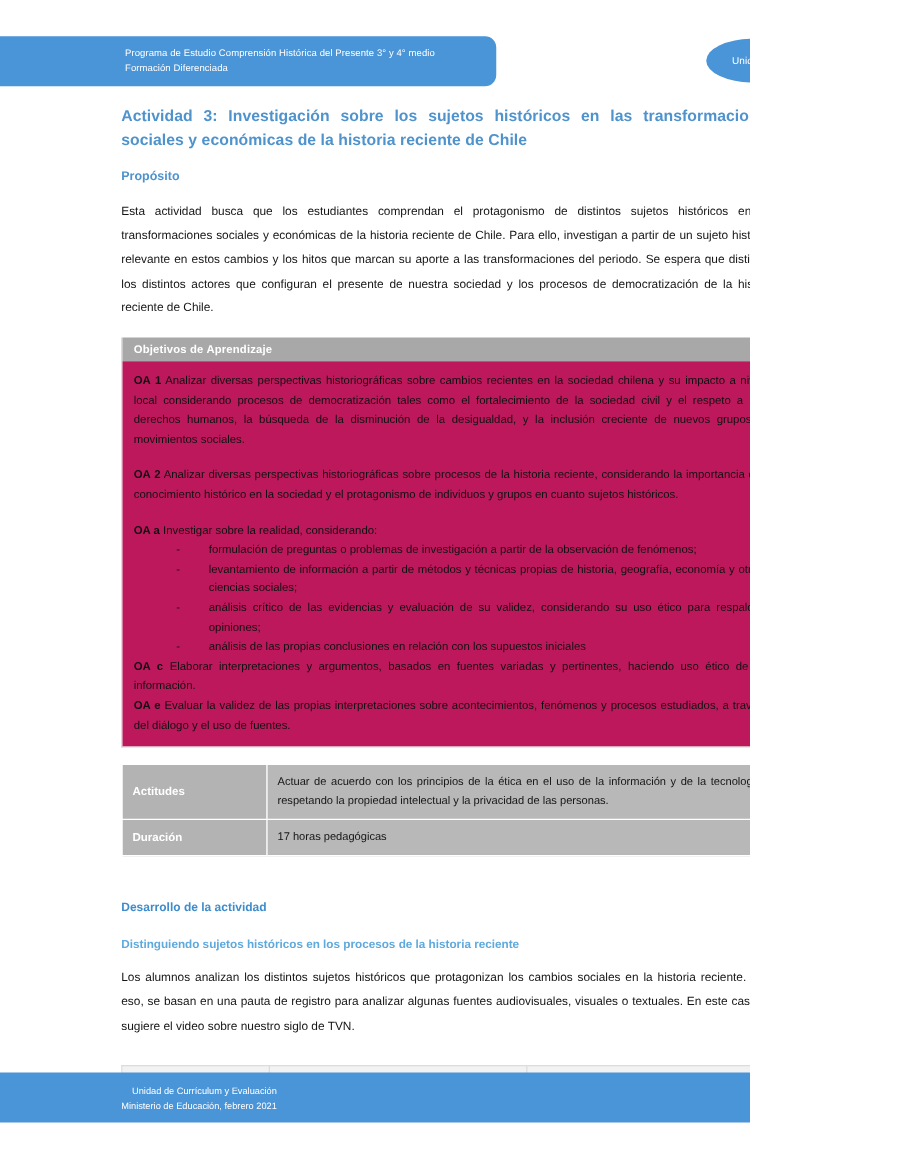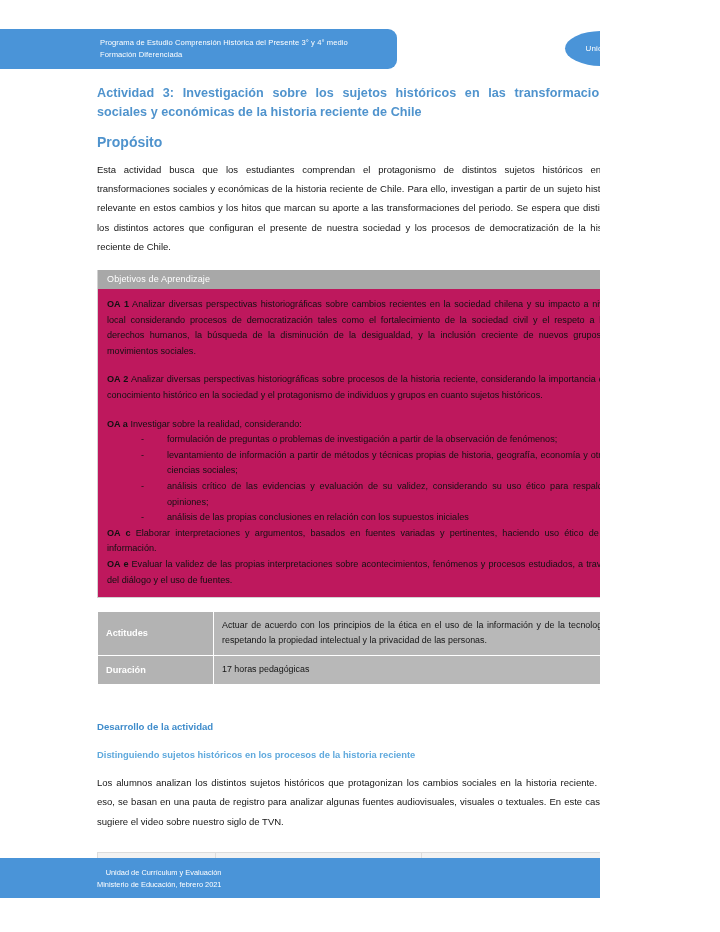--- a/index.html
+++ b/index.html
@@ -72,21 +72,21 @@
     line-height: 19px;
     font-weight: bold;
     color: #4f93cd;
     text-align: justify;
     text-align-last: left;
     letter-spacing: 0.05px;
   }
 
   h2.section-head {
     margin: 13px 0 0 0;
-    font-size: 14px;
+    font-size: 10px;
     line-height: 14px;
     font-weight: bold;
     color: #4f93cd;
   }
 
   p.body-par {
     margin: 11px 0 0 0;
     font-size: 9.5px;
     line-height: 19.2px;
     color: #151515;
@@ -98,21 +98,21 @@
   .oa-block {
     margin-top: 14px;
     width: 524px;
     border: 1px solid #d2d2d2;
     border-top: none;
   }
   .oa-bar {
     background: #a8a8a8;
     color: #ffffff;
     font-size: 9px;
-    font-weight: normal;
+    font-weight: bold;
     padding: 4px 9px 5px 9px;
     letter-spacing: 0.15px;
   }
   .oa-body {
     padding: 8px 9px 9px 9px;
     background: #be185d;
   }
   .oa-par {
     margin: 0;
     font-size: 9.1px;

